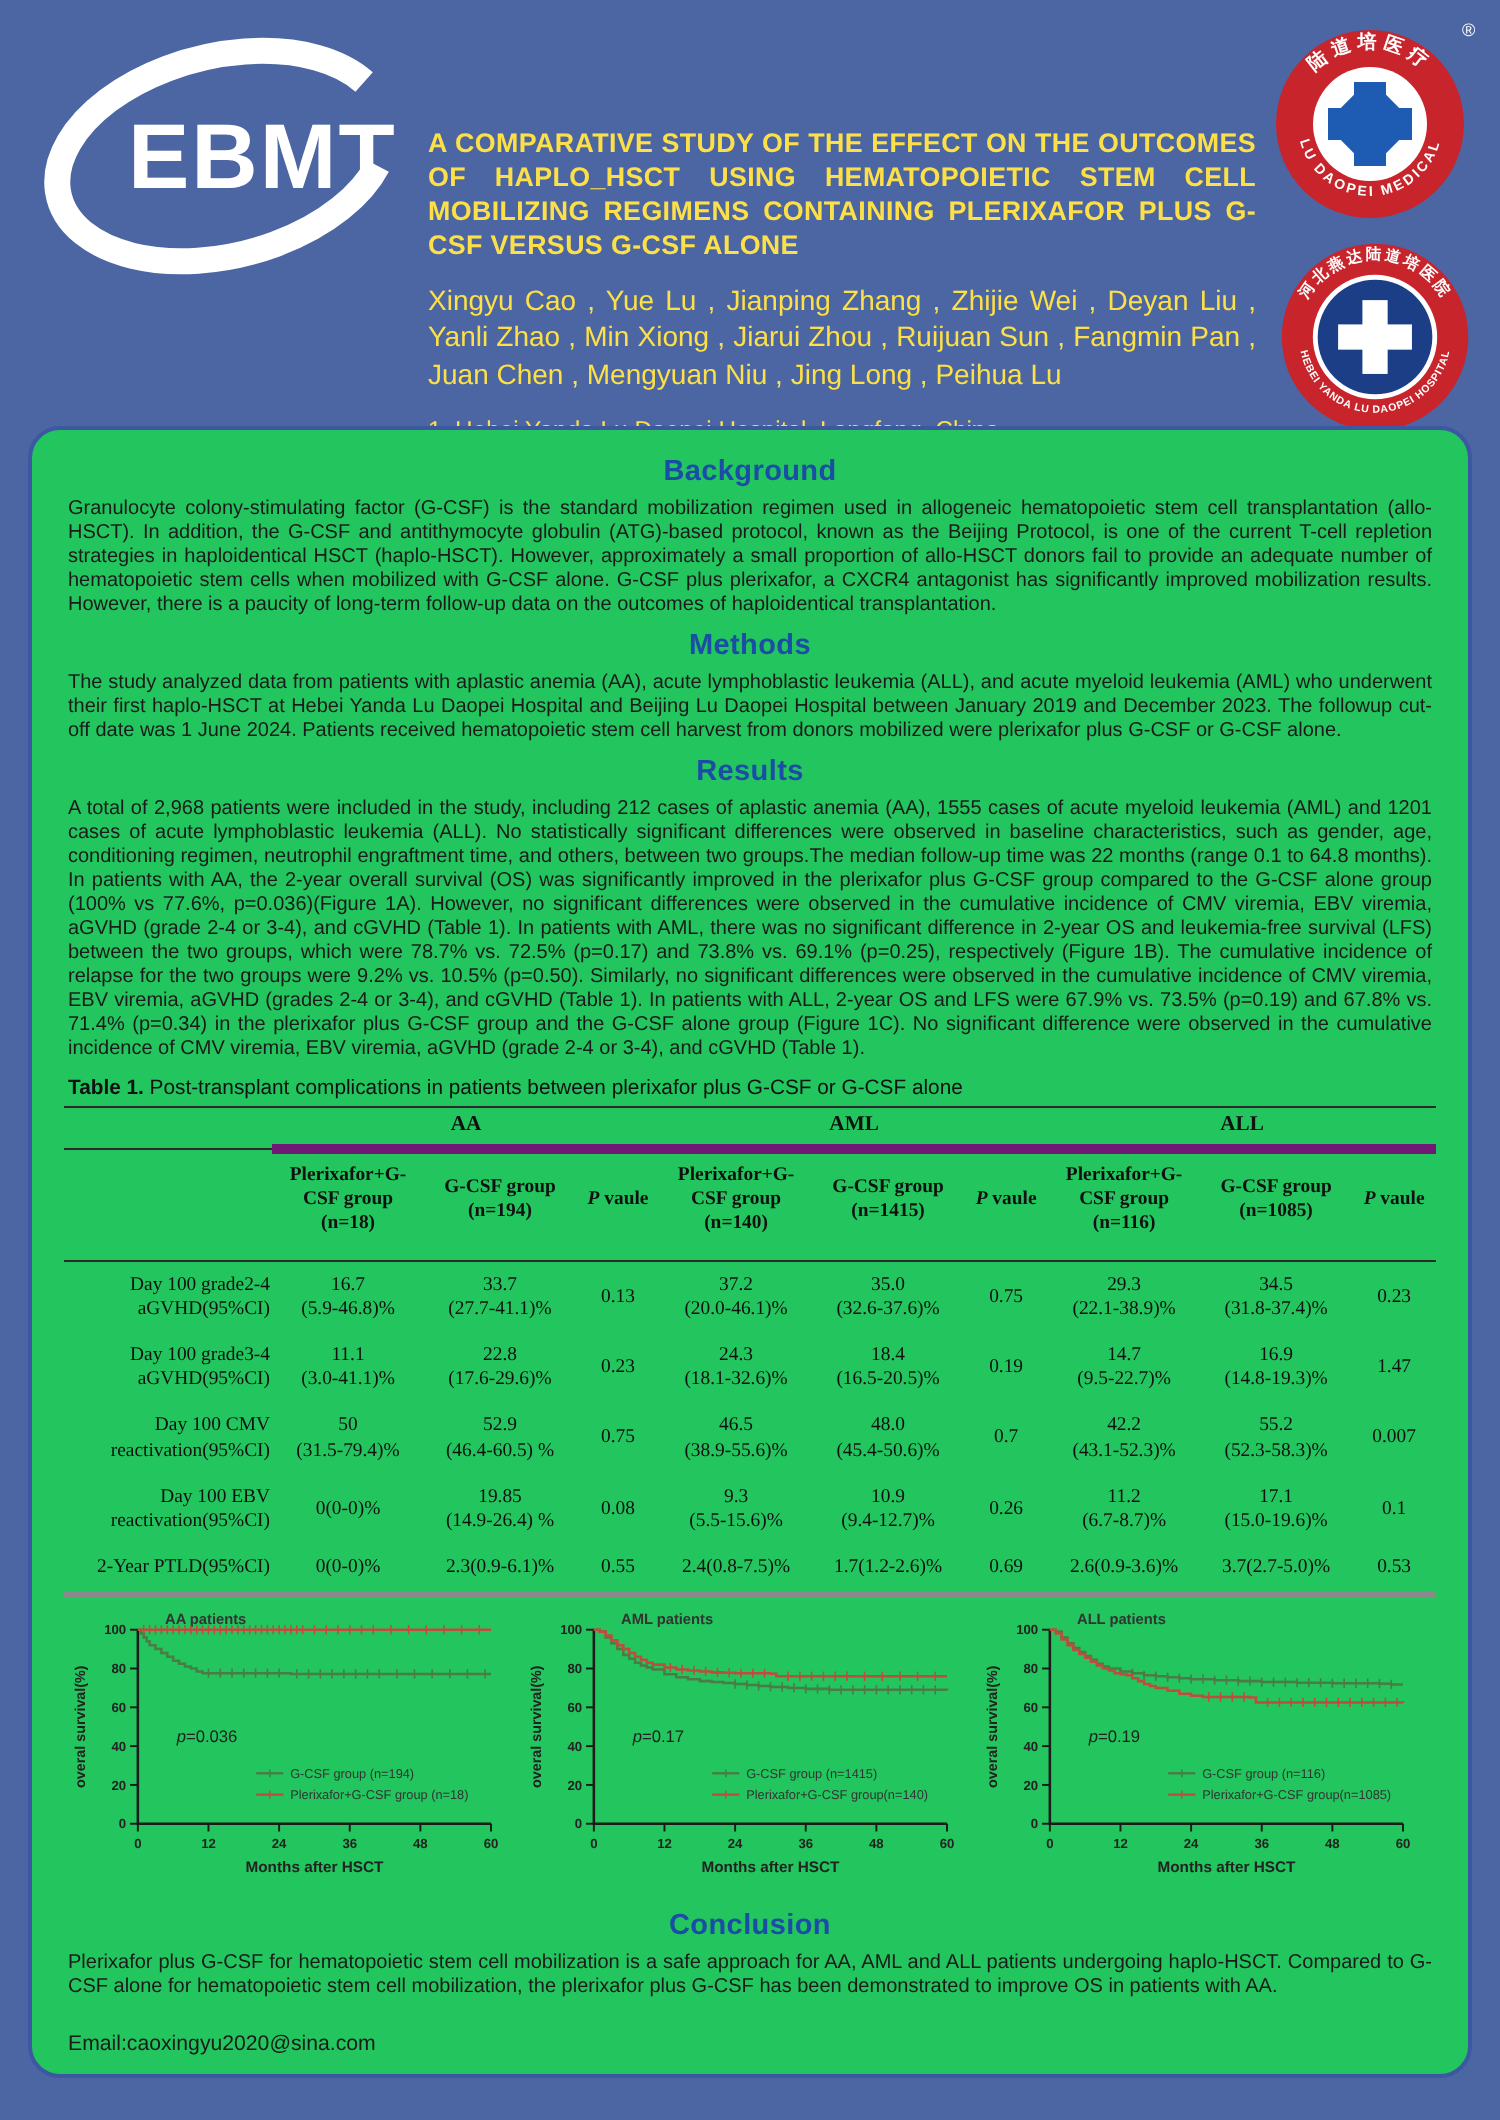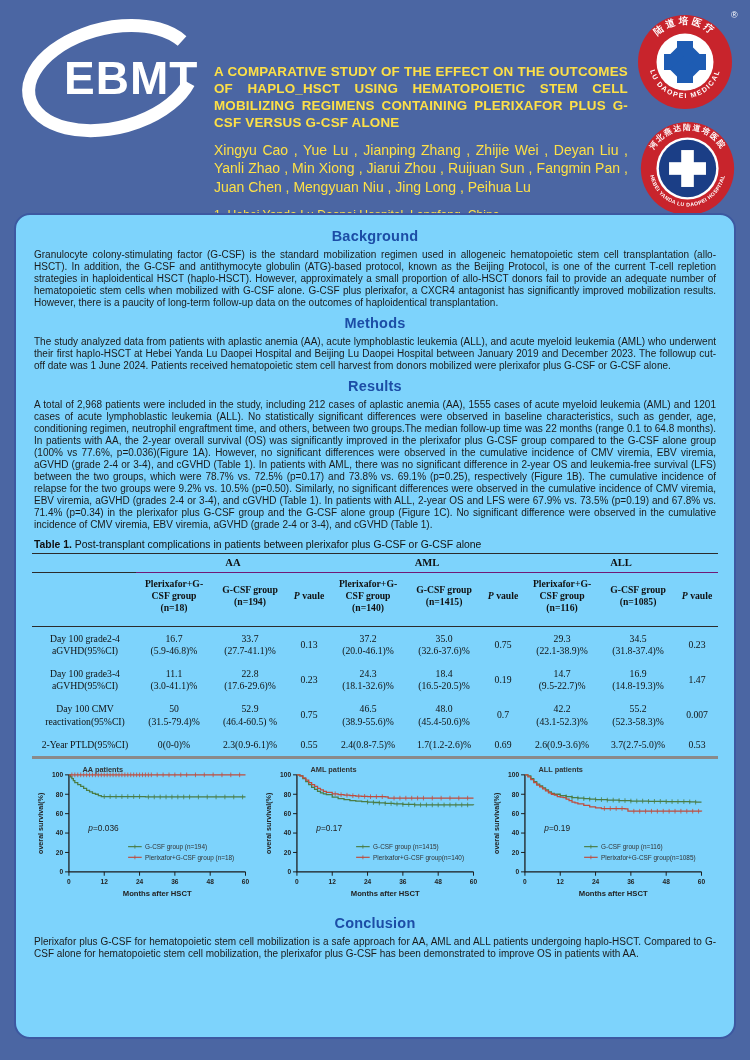--- a/index.html
+++ b/index.html
@@ -20,46 +20,46 @@
   }
   .authors {
     margin-top:9px; font-size:14px; line-height:1.32; text-align:justify;
   }
   .affils { margin-top:11px; font-size:12.2px; line-height:1.42; }
   .hospital-logos { position:absolute; right:2px; top:6px; width:115px; }
   .hospital-logos svg { display:block; }
   
   .card {
     position:absolute; left:14px; top:213px; width:722px; height:826px;
-    background:#7dd3fc; border:2px solid #3d58a0; border-radius:16px;
+    background:#22c55e; border:2px solid #3d58a0; border-radius:16px;
     padding:7px 16px 0 16px; overflow:hidden;
   }
   h2.section {
     text-align:center; color:#1c4da6; font-size:14.5px; font-weight:bold;
     margin:6px 0 5px 0; letter-spacing:0.2px;
   }
   p.bodytext {
     font-size:10px; line-height:1.2; text-align:justify; color:#1b1b1b;
     margin:0 2px 2px 2px;
   }
   .table-caption { font-size:10.4px; color:#111; margin:8px 2px 3px 2px; }
   .table-caption b { font-weight:bold; }
   
   table.t1 {
     width:100%; border-collapse:collapse; table-layout:fixed;
     font-family:"Liberation Serif", serif; font-size:9.7px; color:#111;
     border-top:1.5px solid #2b2b2b; border-bottom:3px solid #8a8a8a;
     margin-top:3px;
   }
   table.t1 th, table.t1 td { text-align:center; vertical-align:middle; white-space:pre-line; }
-  table.t1 tr.group th { border-bottom:1px solid #701a75; font-size:10.6px; font-weight:bold; padding:3px 0 4px 0; }
+  table.t1 tr.group th { border-bottom:5px solid #701a75; font-size:10.6px; font-weight:bold; padding:3px 0 4px 0; }
   table.t1 tr.group td { border-bottom:1px solid #2b2b2b; }
   table.t1 tr.subhead th { border-bottom:1px solid #2b2b2b; font-weight:bold; padding:5px 1px 12px 1px; line-height:1.25; }
   table.t1 tbody td { padding:5.5px 1px; line-height:1.25; }
-  table.t1 td.rowlabel { text-align:center; padding-left:3px; }
+  table.t1 td.rowlabel { text-align:right; padding-left:3px; }
   
   .charts { display:flex; justify-content:flex-end; margin-top:2px; }
   .charts svg { width:228px; height:148px; }
   
   .email { font-size:10.6px; color:#1b1b1b; margin:16px 2px 0 2px; }
 </style>
 </head>
 <body>
 
 <div class="header">
@@ -235,20 +235,38 @@
             <td>46.5
 (38.9-55.6)%</td>
             <td>48.0
 (45.4-50.6)%</td>
             <td>0.7</td>
             <td>42.2
 (43.1-52.3)%</td>
             <td>55.2
 (52.3-58.3)%</td>
             <td>0.007</td>
+          </tr>
+          <tr>
+            <td class="rowlabel">Day 100 EBV
+reactivation(95%CI)</td>
+            <td>0(0-0)%</td>
+            <td>19.85
+(14.9-26.4) %</td>
+            <td>0.08</td>
+            <td>9.3
+(5.5-15.6)%</td>
+            <td>10.9
+(9.4-12.7)%</td>
+            <td>0.26</td>
+            <td>11.2
+(6.7-8.7)%</td>
+            <td>17.1
+(15.0-19.6)%</td>
+            <td>0.1</td>
           </tr>
           <tr>
             <td class="rowlabel">2-Year PTLD(95%CI)</td>
             <td>0(0-0)%</td>
             <td>2.3(0.9-6.1)%</td>
             <td>0.55</td>
             <td>2.4(0.8-7.5)%</td>
             <td>1.7(1.2-2.6)%</td>
             <td>0.69</td>
             <td>2.6(0.9-3.6)%</td>
@@ -513,14 +531,15 @@
         <text x="114.5" y="88.3" font-size="6.6" fill="#333" font-family="Liberation Sans, sans-serif">G-CSF group (n=116)</text>
         <line x1="97" y1="97" x2="111" y2="97" stroke="#bf4c3d" stroke-width="1.2"></line>
         <line x1="104" y1="95" x2="104" y2="99" stroke="#bf4c3d" stroke-width="0.8"></line>
         <text x="114.5" y="99.3" font-size="6.6" fill="#333" font-family="Liberation Sans, sans-serif">Plerixafor+G-CSF group(n=1085)</text>
       </svg>
   </div>
 
   <h2 class="section">Conclusion</h2>
   <p class="bodytext">Plerixafor plus G-CSF for hematopoietic stem cell mobilization is a safe approach for AA, AML and ALL patients undergoing haplo-HSCT. Compared to G-CSF alone for hematopoietic stem cell mobilization, the plerixafor plus G-CSF has been demonstrated to improve OS in patients with AA.</p>
 
+  <div class="email">Email:caoxingyu2020@sina.com</div>
 
 </div>
 
 </body></html>

